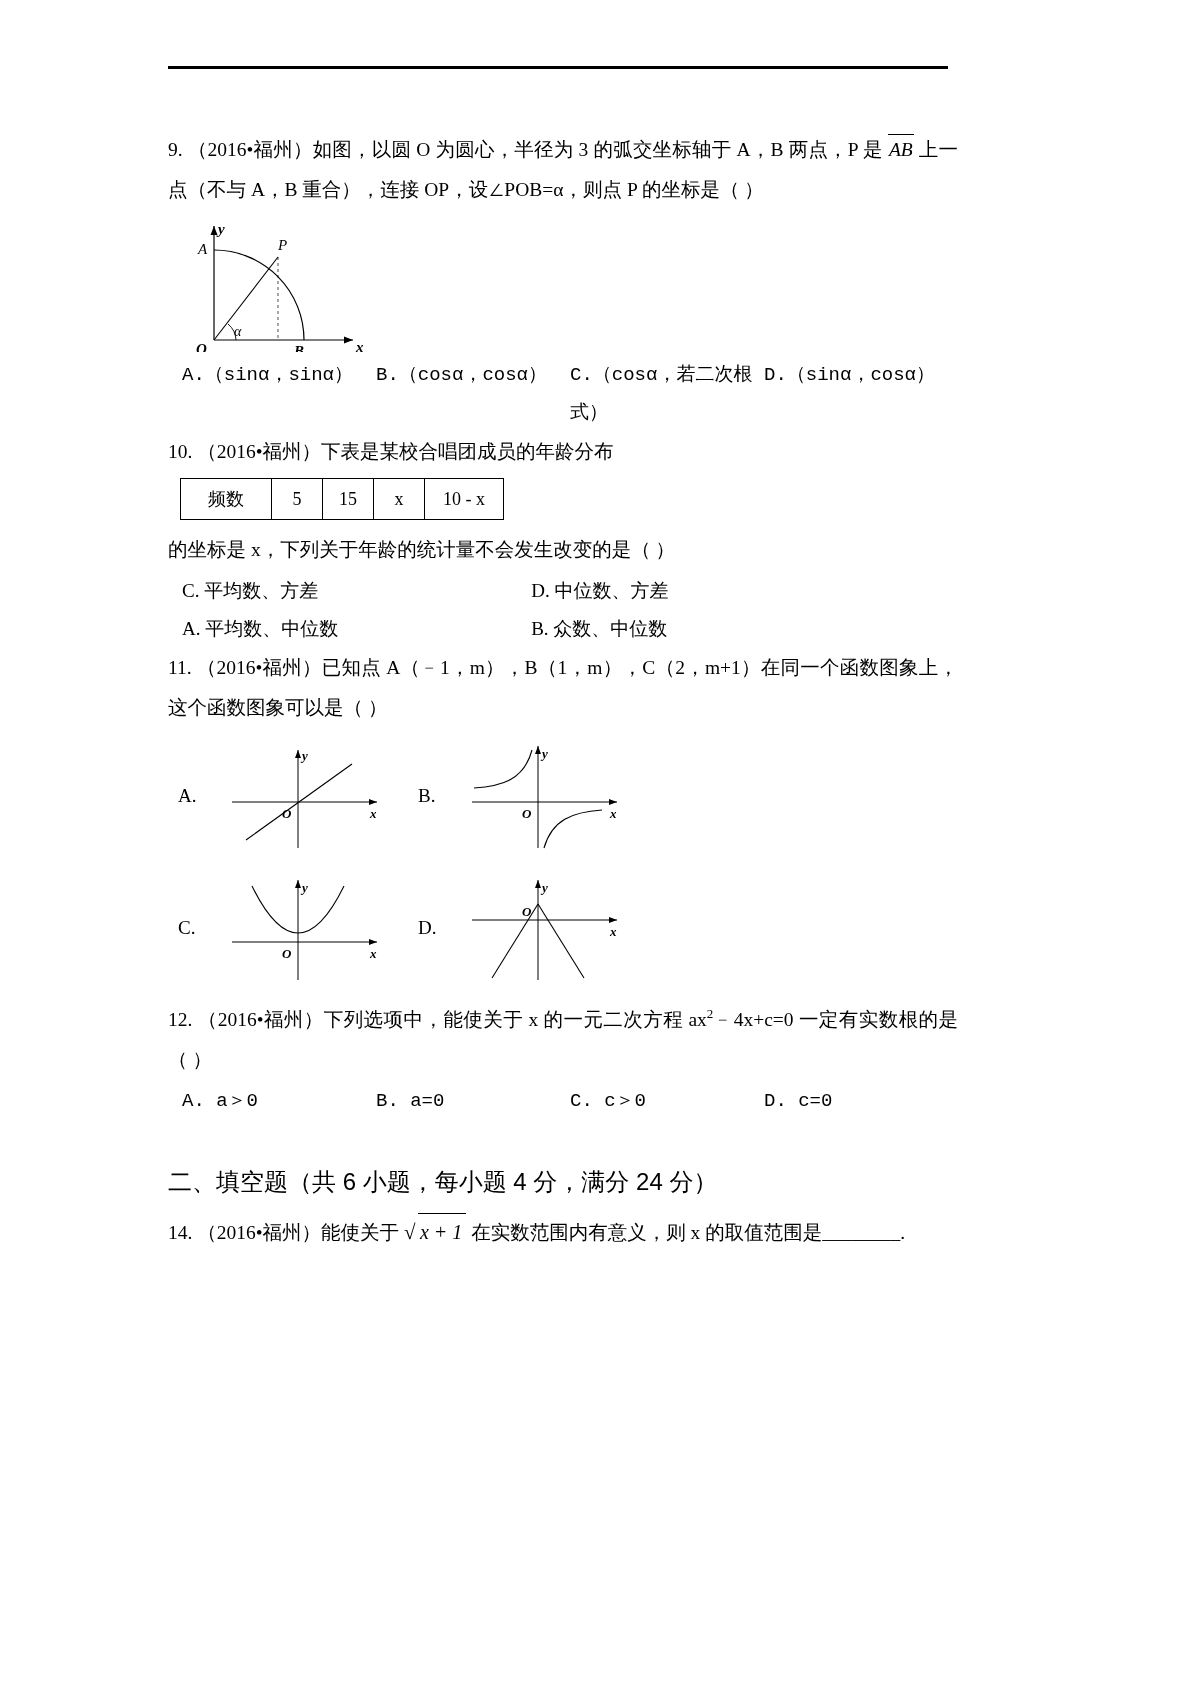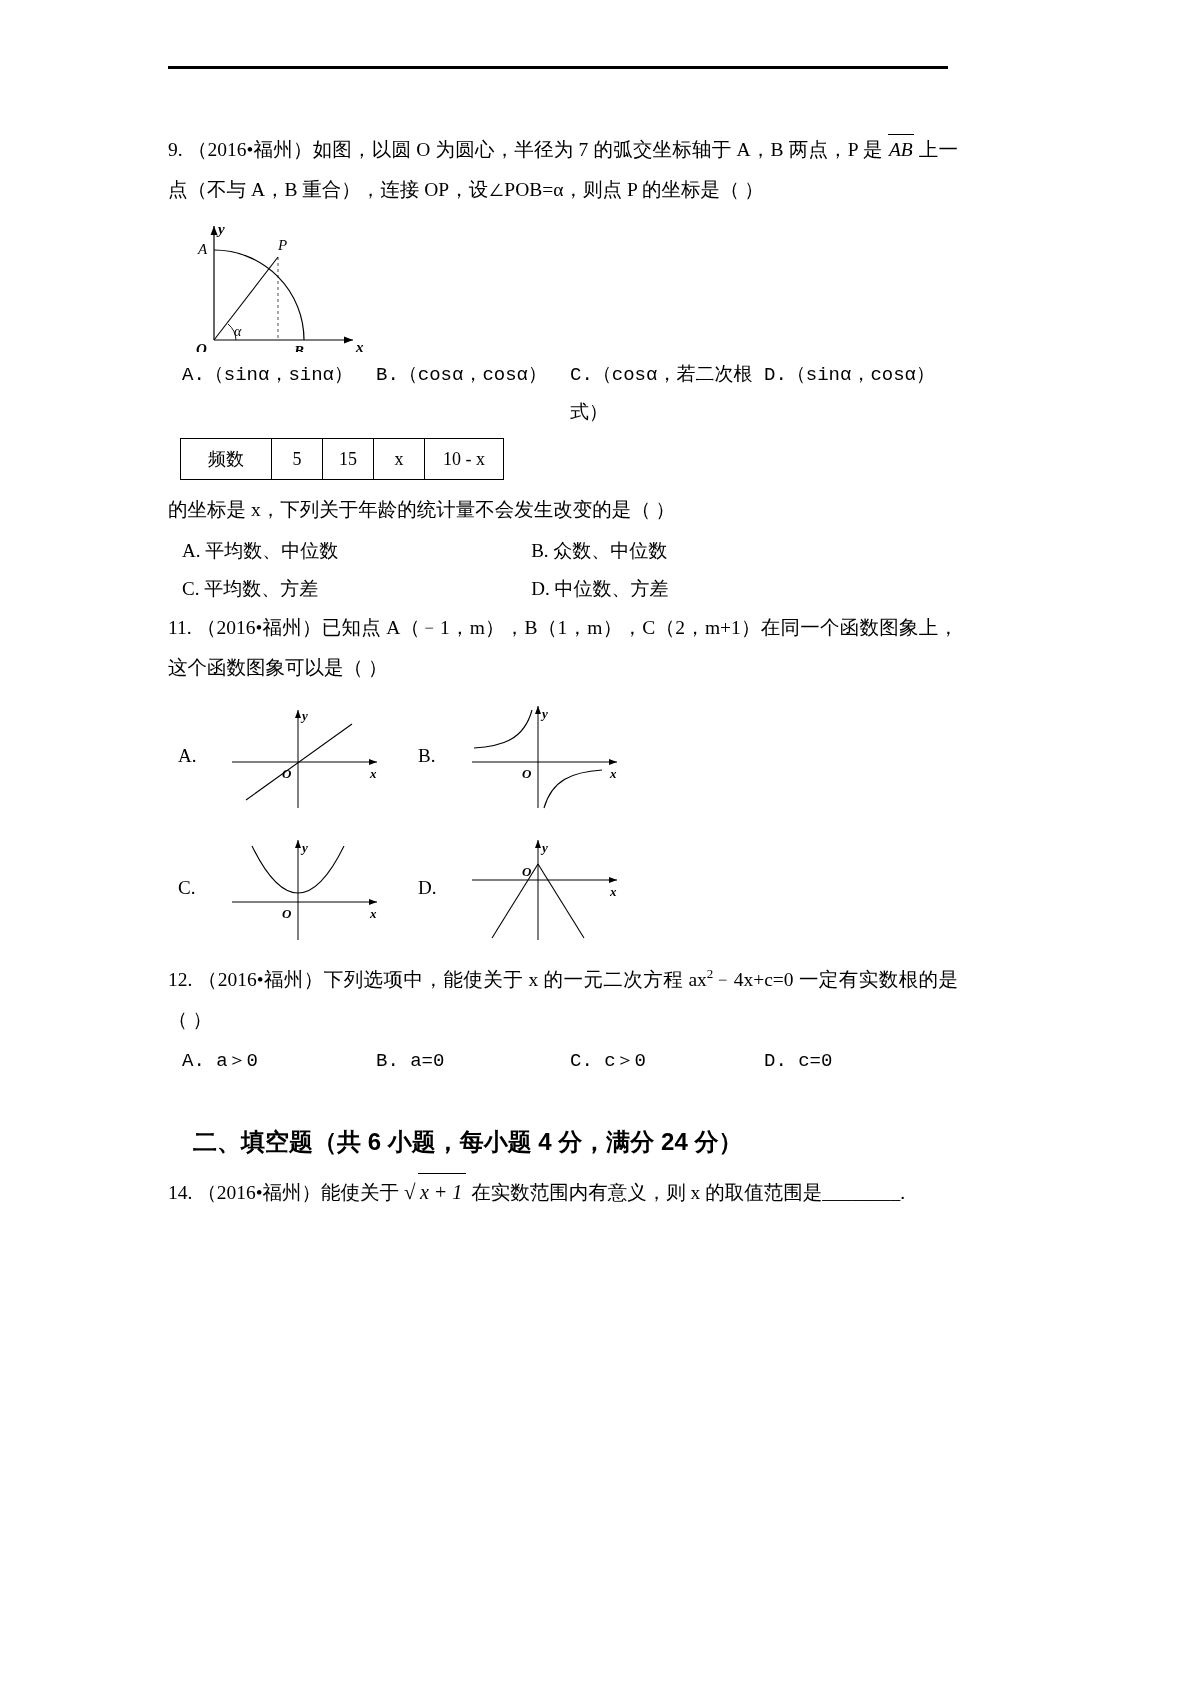--- a/index.html
+++ b/index.html
@@ -69,25 +69,24 @@
     border: 1.2px solid #000;
     padding: 6px 8px;
     text-align: center;
     height: 28px;
   }
   table.age td.lbl { width: 74px; }
   table.age td.n { width: 34px; }
   table.age td.wide { width: 62px; }
   .section-title {
     font-family: "Liberation Sans", sans-serif;
-    font-weight: bold;
+    font-weight: normal;
     font-size: 24px;
     margin-top: 46px;
     margin-bottom: 14px;
-    margin-left: 25px;
   }
   .choice-figs {
     display: flex;
     flex-wrap: wrap;
     padding-left: 10px;
     width: 560px;
   }
   .choice-fig {
     display: flex;
     align-items: center;
@@ -127,21 +126,21 @@
 
 <div class="page">
 
   <div class="top-rule"></div>
 
   <div class="content">
 
     <div class="q">
       <div class="q-text">
         <span>9</span><span>.</span>
-        <span>（2016•福州）</span><span>如图，以圆 O 为圆心，半径为 7 的弧交坐标轴于 A，B 两点，P 是</span>
+        <span>（2016•福州）</span><span>如图，以圆 O 为圆心，半径为 3 的弧交坐标轴于 A，B 两点，P 是</span>
         <span class="overline">AB</span>
         <span>上一点（不与 A，B 重合），连接 OP，设∠POB=α，则点 P 的坐标是（    ）</span>
       </div>
     </div>
 
     <div class="fig-wrap">
       <svg width="200" height="140" viewBox="0 0 200 140">
 
         <line x1="36" y1="128" x2="175" y2="128" stroke="#000" stroke-width="1.2"></line>
         <polygon points="175,128 166,124.5 166,131.5" fill="#000"></polygon>
@@ -166,44 +165,48 @@
       </svg>
     </div>
 
     <div class="opts cols4">
       <span>A.（sinα，sinα）</span>
       <span>B.（cosα，cosα）</span>
       <span>C.（cosα，若二次根式）</span>
       <span>D.（sinα，cosα）</span>
     </div>
 
+    <div class="q">
+      <span>10</span><span>.</span>
+      <span>（2016•福州）</span><span>下表是某校合唱团成员的年龄分布</span>
+    </div>
 
     <div class="table-wrap">
       <table class="age">
         <tbody>
         <tr>
           <td class="lbl">频数</td>
           <td class="n">5</td>
           <td class="n">15</td>
           <td class="n">x</td>
           <td class="wide">10 - x</td>
         </tr>
       </tbody>
         </table>
     </div>
 
     <div class="q">的坐标是 x，下列关于年龄的统计量不会发生改变的是（    ）</div>
 
     <div class="opts cols2">
+      <span>C. 平均数、方差</span>
+      <span>D. 中位数、方差</span>
+    </div>
+    <div class="opts cols2">
       <span>A. 平均数、中位数</span>
       <span>B. 众数、中位数</span>
-    </div>
-    <div class="opts cols2">
-      <span>C. 平均数、方差</span>
-      <span>D. 中位数、方差</span>
     </div>
 
     <div class="q">
       <div class="q-text">
         <span>11</span><span>.</span>
         <span>（2016•福州）</span><span>已知点 A（﹣1，m），B（1，m），C（2，m+1）在同一个函数图象上，这个函数图象可以是（    ）</span>
       </div>
     </div>
 
     <div class="choice-figs">

